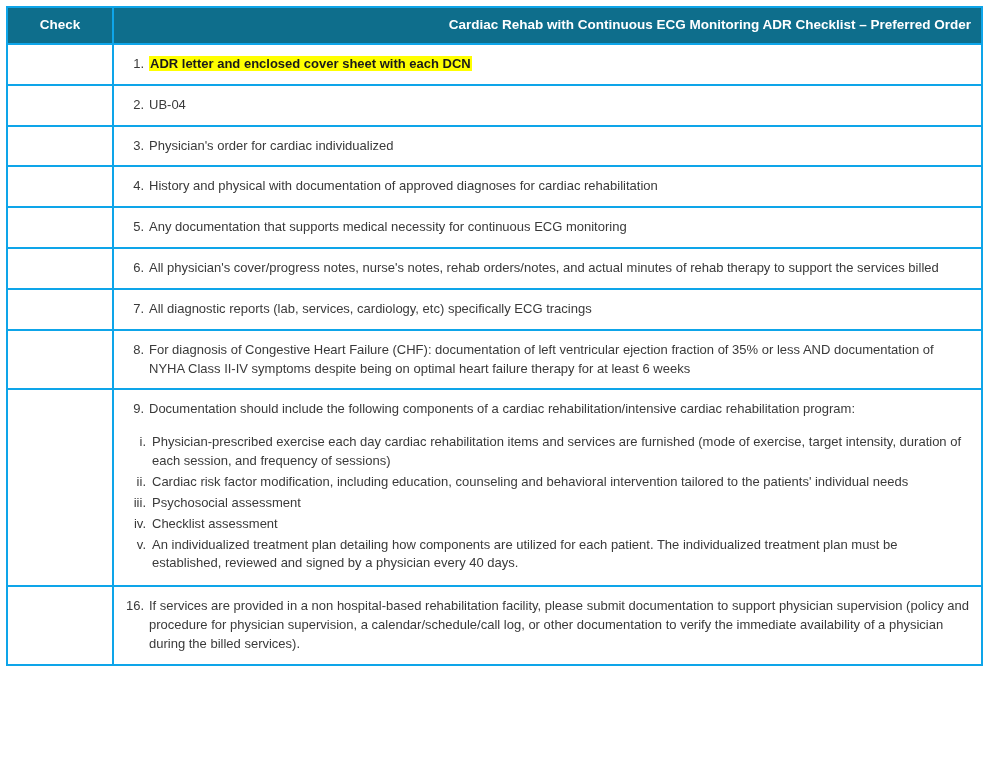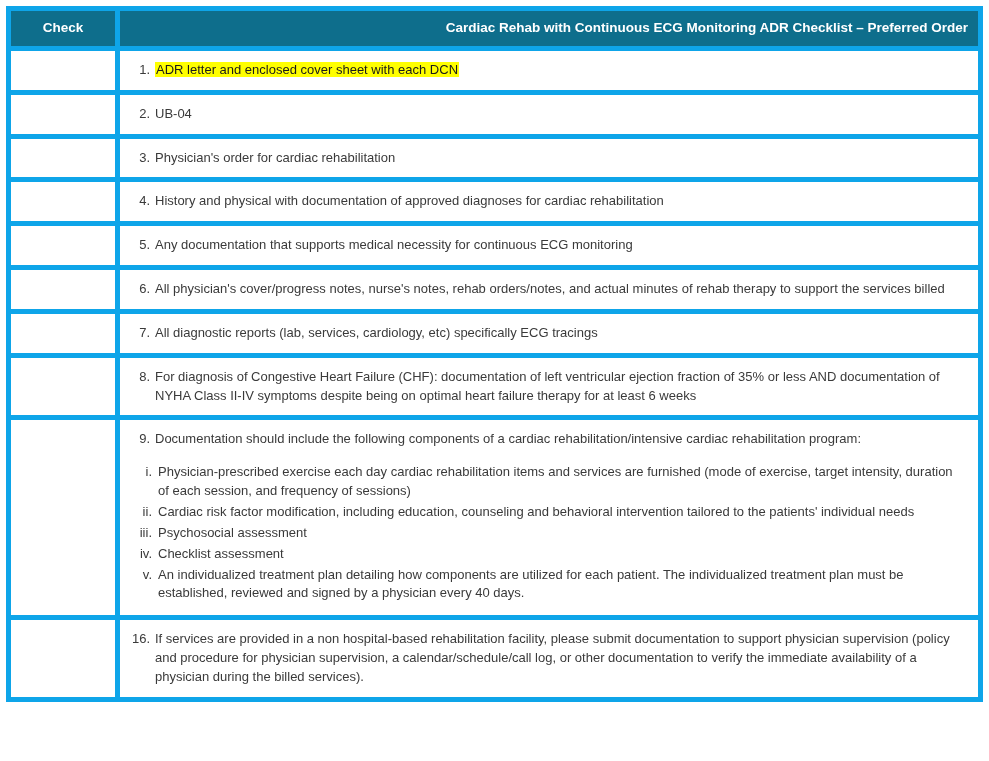--- a/index.html
+++ b/index.html
@@ -19,21 +19,21 @@
     width: 989px;
     box-sizing: border-box;
     padding: 6px 6px 0 6px;
   }
   table.checklist {
     border-collapse: collapse;
     width: 977px;
     table-layout: fixed;
   }
   table.checklist th, table.checklist td {
-    border: 5px solid #0ea5e9;
+    border: 2px solid #0ea5e9;
     vertical-align: top;
   }
   thead th {
     background: #0e6e8c;
     color: #ffffff;
     font-weight: bold;
     font-size: 13.5px;
     padding: 9px 10px;
     text-align: right;
     line-height: 1.25;
@@ -61,21 +61,21 @@
     min-width: 20px;
     text-align: right;
     padding-right: 5px;
     white-space: nowrap;
   }
   .item-text {
     flex: 1 1 auto;
   }
   .hl {
     background: #ffff00;
-    font-weight: normal;
+    font-weight: bold;
     color: #1a1a1a;
     padding: 0 1px;
   }
   ol.roman {
     list-style: none;
     margin: 14px 0 2px 0;
     padding: 0;
   }
   ol.roman li {
     display: flex;
@@ -124,21 +124,21 @@
               <span class="item-num">2.</span>
               <span class="item-text"><span>UB-04</span></span>
             </div>
           </td>
         </tr>
         <tr>
           <td class="cell-check"></td>
           <td class="cell-body">
             <div class="item-line">
               <span class="item-num">3.</span>
-              <span class="item-text"><span>Physician's order for cardiac rehabilitation</span></span>
+              <span class="item-text"><span>Physician's order for cardiac individualized</span></span>
             </div>
           </td>
         </tr>
         <tr>
           <td class="cell-check"></td>
           <td class="cell-body">
             <div class="item-line">
               <span class="item-num">4.</span>
               <span class="item-text"><span>History and physical with documentation of approved diagnoses for cardiac rehabilitation</span></span>
             </div>

